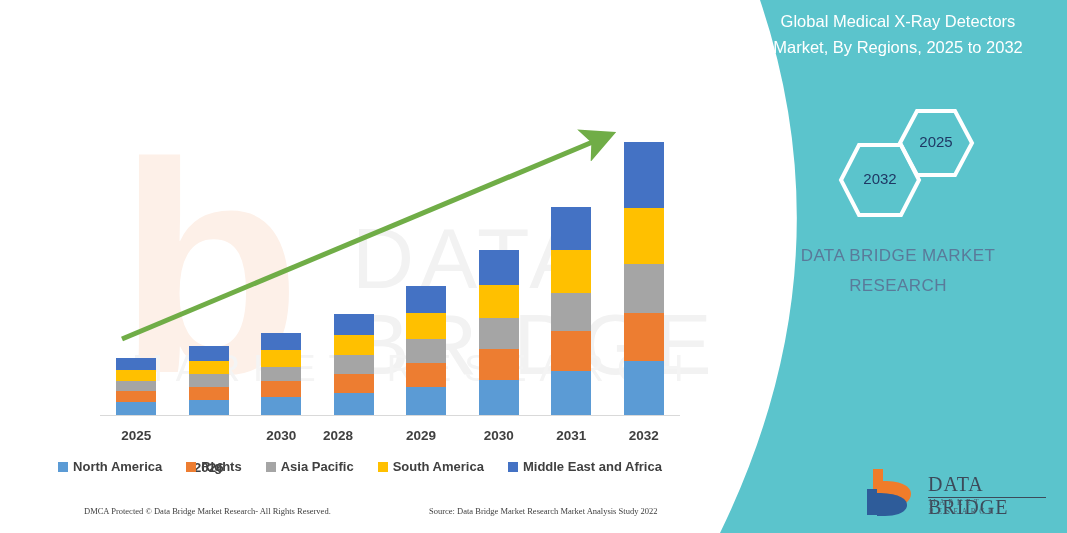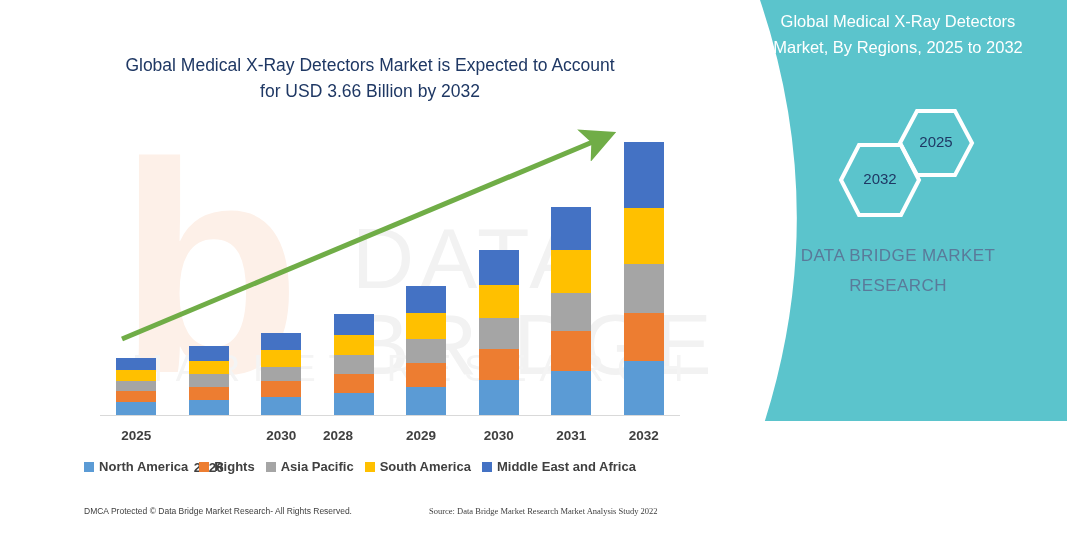--- a/index.html
+++ b/index.html
@@ -50,33 +50,33 @@
     position:absolute;width:60px;text-align:center;
     font-size:13.5px;font-weight:700;color:#404040;
   }
 
   
   .arrow-svg{position:absolute;left:0;top:0;width:720px;height:460px;pointer-events:none;}
 
   
   .legend{
     position:absolute;left:0;top:459px;width:720px;
-    display:flex;justify-content:center;align-items:center;gap:11px;
+    display:flex;justify-content:center;align-items:center;gap:24px;
   }
   .leg-item{display:flex;align-items:center;gap:5px;}
   .leg-sw{width:10px;height:10px;display:inline-block;}
   .leg-tx{font-size:13px;font-weight:700;color:#404040;white-space:nowrap;}
 
   
   .footer{position:absolute;left:0;top:506px;width:720px;height:20px;}
-  .foot-l{position:absolute;left:84px;top:0;font-size:8.5px;color:#404040;font-family:Liberation Sans, sans-serif;}
+  .foot-l{position:absolute;left:84px;top:0;font-size:8.5px;color:#404040;font-family:Liberation Serif, serif;}
   .foot-r{position:absolute;left:429px;top:0;font-size:8.5px;color:#404040;font-family:"Liberation Serif", serif;}
 
   
-  .panel{position:absolute;right:0;top:0;width:347px;height:421px;overflow:hidden;}
+  .panel{position:absolute;right:0;top:0;width:347px;height:533px;overflow:hidden;}
   .panel-bg{position:absolute;inset:0;}
   .panel-title{
     position:absolute;left:28px;top:8px;width:300px;
     text-align:center;color:#ffffff;
     font-size:16.5px;line-height:26px;
   }
   .hex{position:absolute;}
   .hex-lbl{
     position:absolute;color:#1f3864;font-size:15px;
     width:100%;text-align:center;
@@ -105,24 +105,20 @@
 <body>
 
 <div id="root">
 
   <div class="wm-wrap">
     <div class="wm-b">b</div>
     <div class="wm-data">DATA BRIDGE</div>
     <div class="wm-mr">MARKET RESEARCH</div>
   </div>
 
-  <div class="chart-title">
-    <div>Global Medical X-Ray Detectors Market is Expected to Account</div>
-    <div>for USD 3.66 Billion by 2032</div>
-  </div>
 
   <div class="plot" id="plot">
       <div class="bar" style="left: 16.25px;">
         <div class="seg" style="height: 11.1885px; background: rgb(68, 114, 196);"></div>
         <div class="seg" style="height: 11.1885px; background: rgb(255, 192, 0);"></div>
         <div class="seg" style="height: 10.4426px; background: rgb(165, 165, 165);"></div>
         <div class="seg" style="height: 11.1885px; background: rgb(237, 125, 49);"></div>
         <div class="seg" style="height: 12.6803px; background: rgb(91, 155, 213);"></div>
       </div>
       <div class="bar" style="left: 88.75px;">

